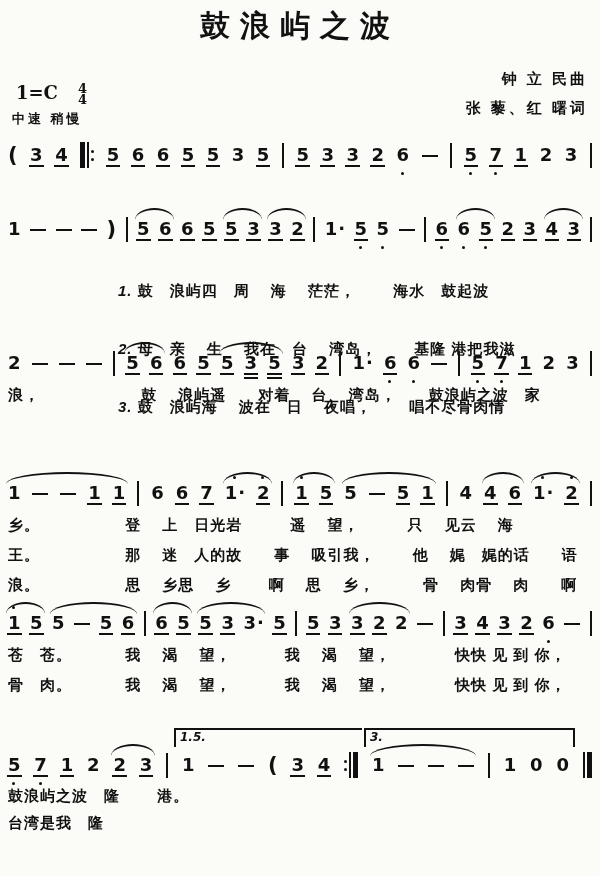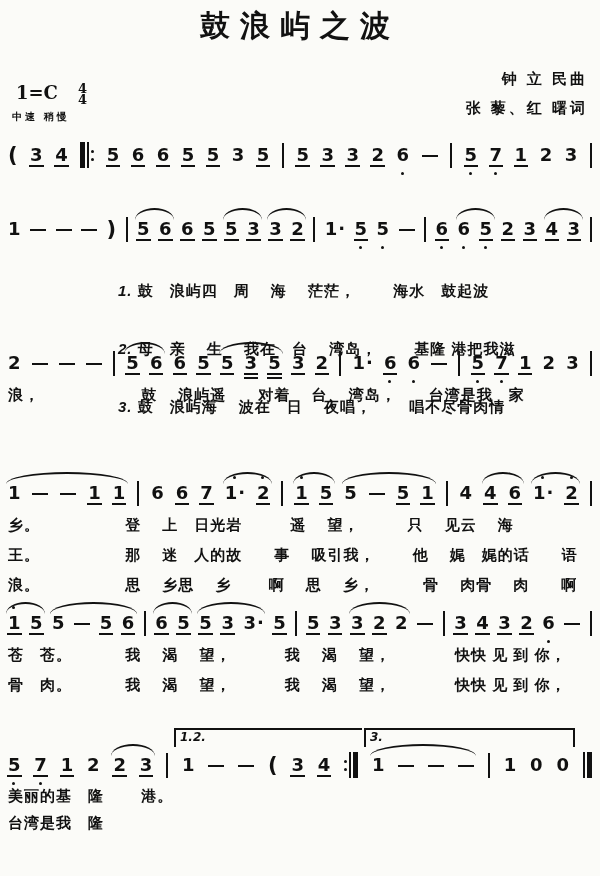--- a/index.html
+++ b/index.html
@@ -12,21 +12,21 @@
   .page{position:absolute;inset:0;}
   .title{
     position:absolute;top:6px;left:0;width:100%;text-align:center;
     font-size:30px;font-weight:900;letter-spacing:10px;
   }
   .keyblock{position:absolute;left:16px;top:82px;font-size:18px;font-weight:bold;
     font-family:"DejaVu Serif",serif;}
   .frac{display:inline-flex;flex-direction:column;align-items:center;
     font-size:13px;line-height:10px;margin-left:20px;vertical-align:middle;}
   .frac .fl{border-top:1px solid #111;}
-  .tempo{position:absolute;left:12px;top:110px;font-size:10px;font-weight:bold;letter-spacing:3px;}
+  .tempo{position:absolute;left:12px;top:110px;font-size:13px;font-weight:bold;letter-spacing:3px;}
   .credits{position:absolute;right:12px;top:64px;text-align:right;
     font-size:15px;font-weight:bold;letter-spacing:3px;line-height:29px;}
   
   .system{position:absolute;left:8px;right:8px;}
   .s1{top:138px}.s2{top:212px}.s3{top:346px}.s4{top:476px}.s5{top:606px}
   .s6{top:726px;padding-top:22px;}
   .noterow{
     position:relative;display:flex;align-items:center;justify-content:space-between;
     height:34px;font-family:"DejaVu Sans",sans-serif;font-weight:bold;
   }
@@ -184,21 +184,21 @@
           <span class="bar"></span>
           <span class="note"><span class="digit">5</span><i class="ul"></i><i class="odot lo"></i></span>
           <span class="note"><span class="digit">7</span><i class="ul"></i><i class="odot lo"></i></span>
           <span class="note"><span class="digit">1</span><i class="ul"></i></span>
           <span class="note"><span class="digit">2</span></span>
           <span class="note"><span class="digit">3</span></span>
           <span class="bar"></span>
           <div class="slur" style="left: 116px; width: 41px;"></div>
           <div class="slur" style="left: 211px; width: 64px;"></div>
         </div>
-        <div class="lyr"><span class="seg">浪，　　　　　　 鼓　 浪屿遥　　对着　 台　 湾岛，　　台湾是我　家</span></div>
+        <div class="lyr"><span class="seg">浪，　　　　　　 鼓　 浪屿遥　　对着　 台　 湾岛，　　鼓浪屿之波　家</span></div>
       </div>
       <div class="system s4">
         <div class="noterow">
           <span class="note"><span class="digit">1</span></span>
           <span class="dash"></span>
           <span class="dash"></span>
           <span class="note"><span class="digit">1</span><i class="ul"></i></span>
           <span class="note"><span class="digit">1</span><i class="ul"></i></span>
           <span class="bar"></span>
           <span class="note"><span class="digit">6</span></span>
@@ -301,23 +301,23 @@
           <span class="note"><span class="digit">1</span></span>
           <span class="note"><span class="digit">0</span></span>
           <span class="note"><span class="digit">0</span></span>
           <span class="bgroup">
             <span class="bb w1"></span>
             <span class="bb w3"></span>
           </span>
           <div class="slur" style="left: 103px; width: 44px;"></div>
           <div class="slur" style="left: 362px; width: 106px;"></div>
           <div class="volta" style="left: 166px; width: 186px;">
-            <span class="vlabel">1.2.</span>
+            <span class="vlabel">1.5.</span>
           </div>
           <div class="volta vr" style="left: 356px; width: 207px;">
             <span class="vlabel">3.</span>
           </div>
         </div>
-        <div class="lyr"><span class="seg">美丽的基　隆　　 港。</span></div>
+        <div class="lyr"><span class="seg">鼓浪屿之波　隆　　 港。</span></div>
         <div class="lyr"><span class="seg">台湾是我　隆</span></div>
       </div>
     </div>
 </div>
 
 </body></html>

